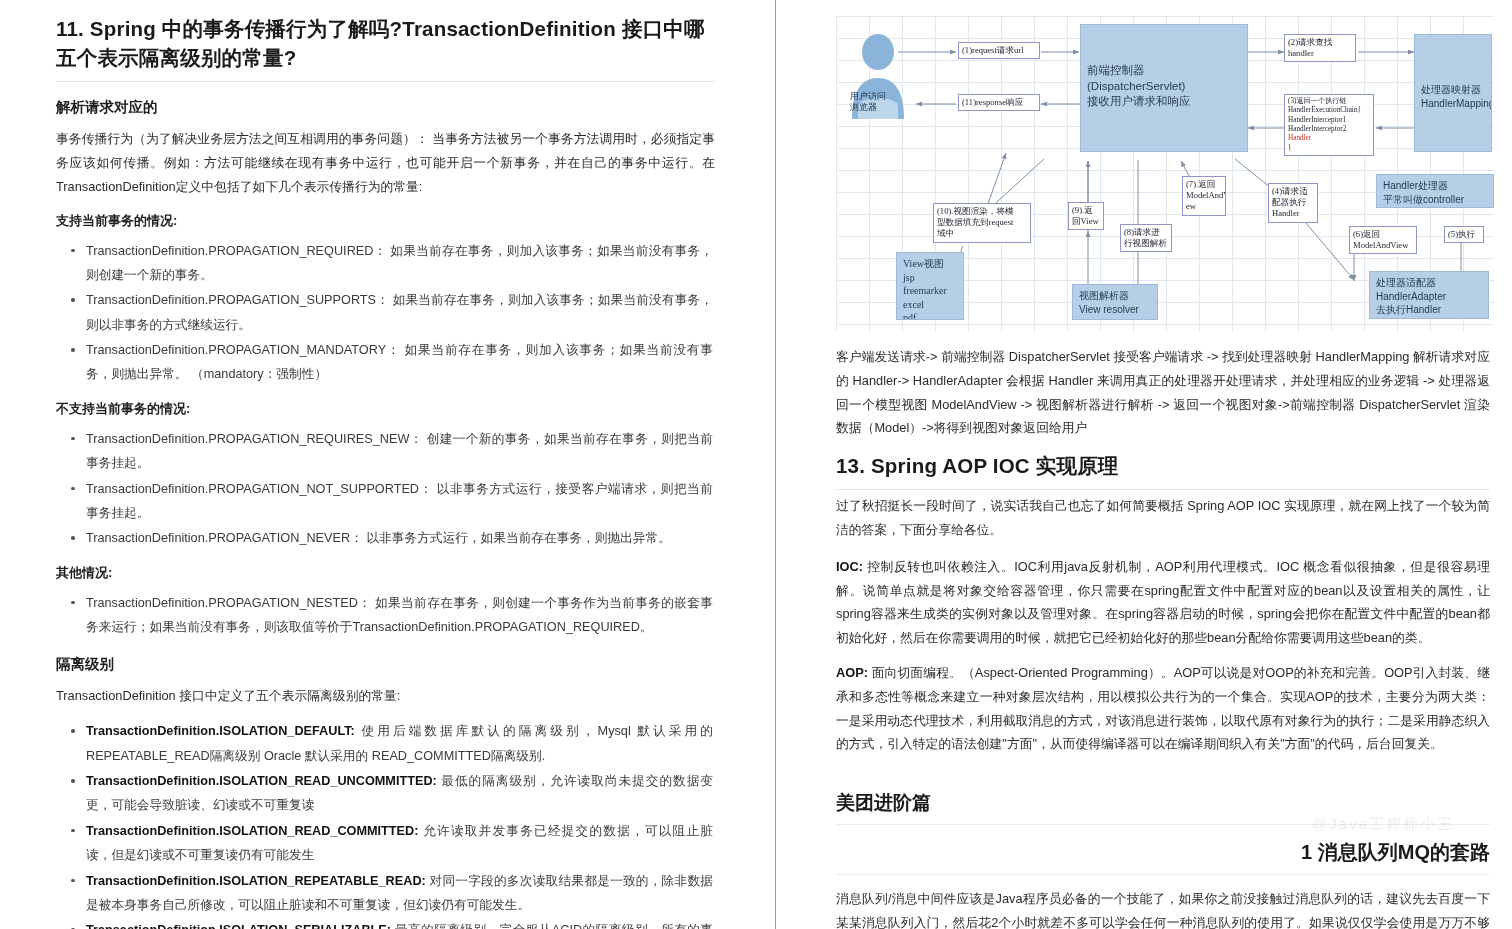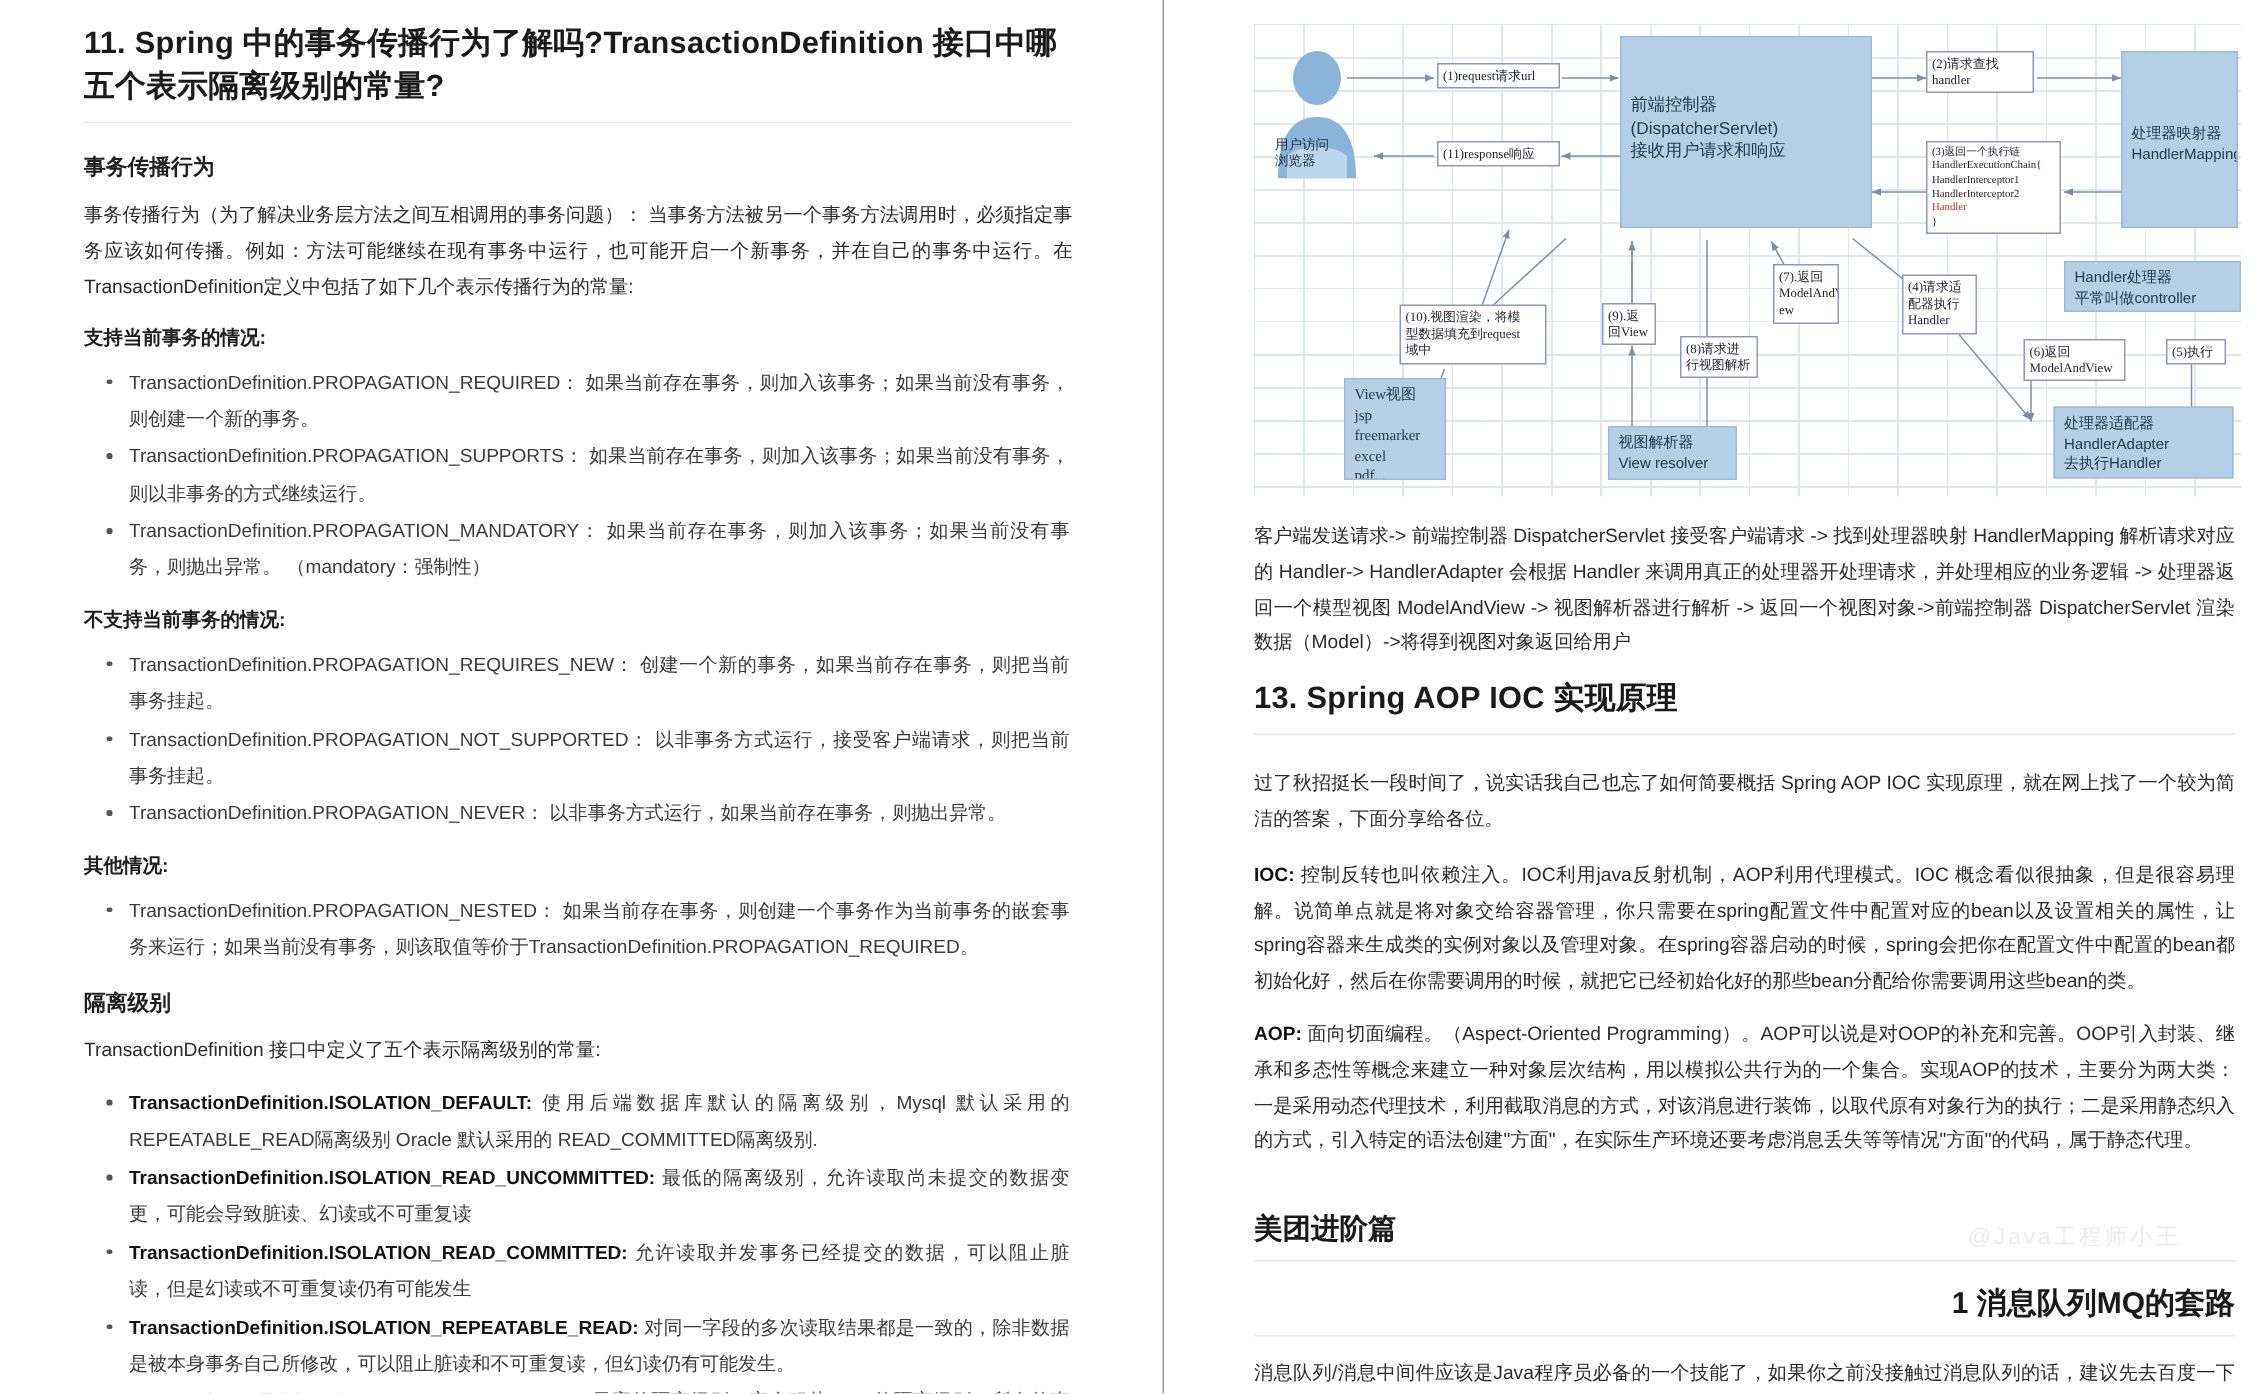--- a/index.html
+++ b/index.html
@@ -26,21 +26,21 @@
     width: 1px; background: #9a9a9a; height: 929px; flex: 0 0 1px;
   }
   .col-right { width: 736px; padding: 10px 22px 0 60px; }
 
   h1.sec {
     font-size: 20.5px;
     font-weight: bold;
     color: #1a1a1a;
     letter-spacing: .2px;
     line-height: 1.42;
-    margin: 0 0 20px 0;
+    margin: 0 0 4px 0;
     padding: 0 0 9px 0;
     border-bottom: 1px solid #e8e8e8;
   }
   h2.sub {
     font-size: 14.5px;
     font-weight: bold;
     color: #1f1f1f;
     margin: 16px 0 10px 0;
   }
   h2.big {
@@ -145,21 +145,21 @@
 </style>
 </head>
 <body>
 
 <div id="page">
 
   <div class="column col-left">
 
     <h1 class="sec">11. Spring 中的事务传播行为了解吗?TransactionDefinition 接口中哪五个表示隔离级别的常量?</h1>
 
-    <h2 class="sub">事务传播行为</h2>
+    <h2 class="sub">解析请求对应的</h2>
     <p class="body">事务传播行为（为了解决业务层方法之间互相调用的事务问题）： 当事务方法被另一个事务方法调用时，必须指定事务应该如何传播。例如：方法可能继续在现有事务中运行，也可能开启一个新事务，并在自己的事务中运行。在TransactionDefinition定义中包括了如下几个表示传播行为的常量:</p>
 
     <h3 class="minor">支持当前事务的情况:</h3>
     <ul class="list">
       <li>TransactionDefinition.PROPAGATION_REQUIRED： 如果当前存在事务，则加入该事务；如果当前没有事务，则创建一个新的事务。</li>
       <li>TransactionDefinition.PROPAGATION_SUPPORTS： 如果当前存在事务，则加入该事务；如果当前没有事务，则以非事务的方式继续运行。</li>
       <li>TransactionDefinition.PROPAGATION_MANDATORY： 如果当前存在事务，则加入该事务；如果当前没有事务，则抛出异常。 （mandatory：强制性）</li>
     </ul>
 
     <h3 class="minor">不支持当前事务的情况:</h3>
@@ -291,21 +291,21 @@
 
     <p class="body">客户端发送请求-&gt; 前端控制器 DispatcherServlet 接受客户端请求 -&gt; 找到处理器映射 HandlerMapping 解析请求对应的 Handler-&gt; HandlerAdapter 会根据 Handler 来调用真正的处理器开处理请求，并处理相应的业务逻辑 -&gt; 处理器返回一个模型视图 ModelAndView -&gt; 视图解析器进行解析 -&gt; 返回一个视图对象-&gt;前端控制器 DispatcherServlet 渲染数据（Model）-&gt;将得到视图对象返回给用户</p>
 
 
     <h1 class="sec" style="margin-top:10px;">13. Spring AOP IOC 实现原理</h1>
 
     <p class="body lead">过了秋招挺长一段时间了，说实话我自己也忘了如何简要概括 Spring AOP IOC 实现原理，就在网上找了一个较为简洁的答案，下面分享给各位。</p>
 
     <p class="body"><span class="strongtag">IOC:</span><span> 控制反转也叫依赖注入。IOC利用java反射机制，AOP利用代理模式。IOC 概念看似很抽象，但是很容易理解。说简单点就是将对象交给容器管理，你只需要在spring配置文件中配置对应的bean以及设置相关的属性，让spring容器来生成类的实例对象以及管理对象。在spring容器启动的时候，spring会把你在配置文件中配置的bean都初始化好，然后在你需要调用的时候，就把它已经初始化好的那些bean分配给你需要调用这些bean的类。</span></p>
 
-    <p class="body"><span class="strongtag">AOP:</span><span> 面向切面编程。（Aspect-Oriented Programming）。AOP可以说是对OOP的补充和完善。OOP引入封装、继承和多态性等概念来建立一种对象层次结构，用以模拟公共行为的一个集合。实现AOP的技术，主要分为两大类：一是采用动态代理技术，利用截取消息的方式，对该消息进行装饰，以取代原有对象行为的执行；二是采用静态织入的方式，引入特定的语法创建"方面"，在实际生产环境还要考虑消息丢失等等情况"方面"的代码，属于静态代理。</span></p>
+    <p class="body"><span class="strongtag">AOP:</span><span> 面向切面编程。（Aspect-Oriented Programming）。AOP可以说是对OOP的补充和完善。OOP引入封装、继承和多态性等概念来建立一种对象层次结构，用以模拟公共行为的一个集合。实现AOP的技术，主要分为两大类：一是采用动态代理技术，利用截取消息的方式，对该消息进行装饰，以取代原有对象行为的执行；二是采用静态织入的方式，引入特定的语法创建"方面"，从而使得编译器可以在编译期间织入有关"方面"的代码，后台回复关。</span></p>
 
     <h2 class="big" style="margin-top:34px;">美团进阶篇</h2>
 
     <h2 class="big" style="margin-top:14px; font-size:20px;text-align:right;">1 消息队列MQ的套路</h2>
 
     <p class="body" style="margin-top:12px;">消息队列/消息中间件应该是Java程序员必备的一个技能了，如果你之前没接触过消息队列的话，建议先去百度一下某某消息队列入门，然后花2个小时就差不多可以学会任何一种消息队列的使用了。如果说仅仅学会使用是万万不够的，在实际生产环境还要考虑消息丢失等等情况。关于消息队列面试相关的问题，推荐大家也可以看一下视频《Java工程师面试突击第1季-中华石杉老师》，如果大家没有资源的话，可以在我的公众号"Java面试通关手册"后台回复关</p>
 
     <div class="watermark" style="right:58px; top:815px;">@Java工程师小王</div>
   </div>
 

